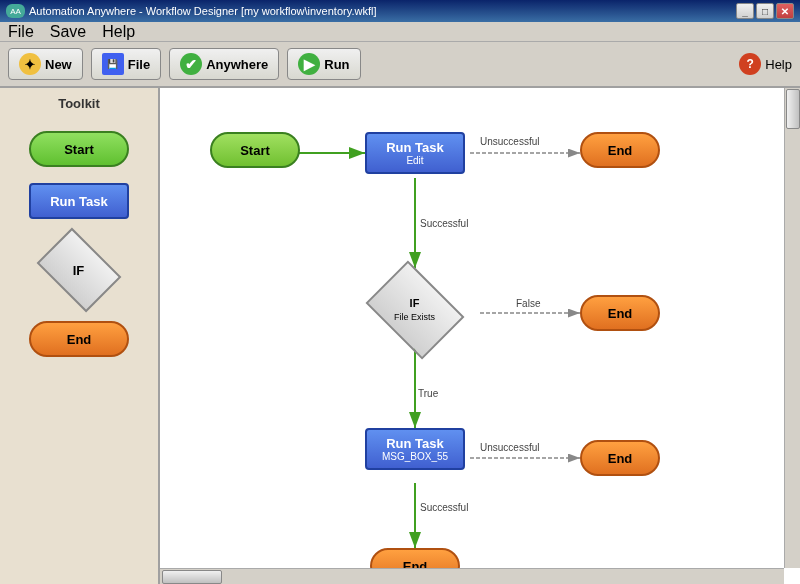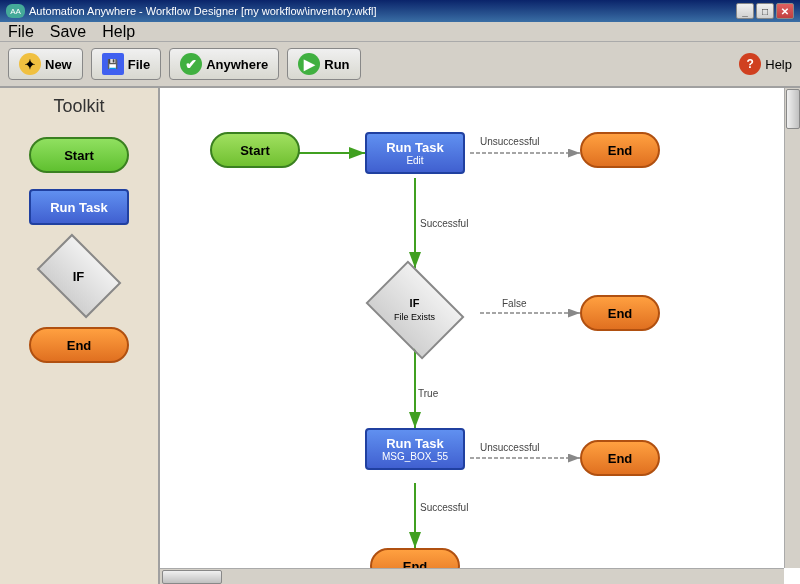--- a/index.html
+++ b/index.html
@@ -53,21 +53,21 @@
     .help-icon { width: 22px; height: 22px; background: #d04020; border-radius: 50%; display: flex; align-items: center; justify-content: center; color: white; font-weight: bold; font-size: 12px; }
 
     
     .main-area { display: flex; height: calc(584px - 22px - 20px - 46px); }
 
     
     .toolkit {
       width: 160px; background: #e8e0d0; border-right: 2px solid #a0a0a0;
       padding: 8px; display: flex; flex-direction: column; align-items: center; gap: 16px;
     }
-    .toolkit-title { font-weight: normal; font-size: 18px; color: #333; margin-bottom: 4px; text-align: right; }
+    .toolkit-title { font-weight: bold; font-size: 13px; color: #333; margin-bottom: 4px; text-align: right; }
     .tk-start {
       width: 100px; height: 36px; background: linear-gradient(to bottom, #90e060, #60c030);
       border: 2px solid #3a8020; border-radius: 20px; display: flex; align-items: center;
       justify-content: center; font-weight: bold; font-size: 13px; cursor: pointer;
     }
     .tk-run-task {
       width: 100px; height: 36px; background: linear-gradient(to bottom, #6090f0, #4060d0);
       border: 2px solid #2040a0; display: flex; align-items: center;
       justify-content: center; font-weight: bold; font-size: 13px; color: white; cursor: pointer;
       border-radius: 4px;
@@ -270,21 +270,21 @@
 
         <div class="flow-node node-if-container" style="left:205px; top:182px; width:100px; height:80px;">
           <div class="node-if-diamond">
             <div class="node-if-label">
               <span>IF</span><br>
               <span style="font-weight:normal; font-size:9px;">File Exists</span>
             </div>
           </div>
         </div>
 
-        <div class="arrow-label" style="left:342px; top:210px;">False</div>
+        <div class="arrow-label" style="left:356px; top:210px;">False</div>
 
         <div class="flow-node node-end-oval" style="left:420px; top:207px; width:80px; height:36px;">
           <span>End</span>
         </div>
 
         <div class="arrow-label" style="left:258px; top:300px;">True</div>
 
         <div class="flow-node node-run-task" style="left:205px; top:340px; width:100px; height:42px;">
           <span>Run Task</span>
           <span class="sub">MSG_BOX_55</span>

